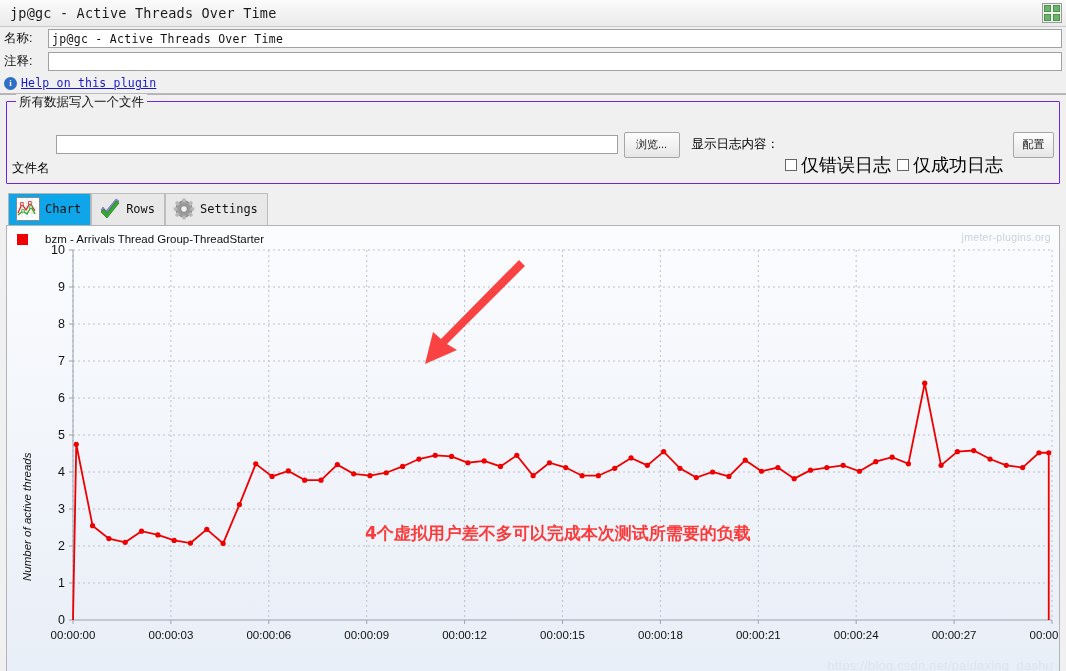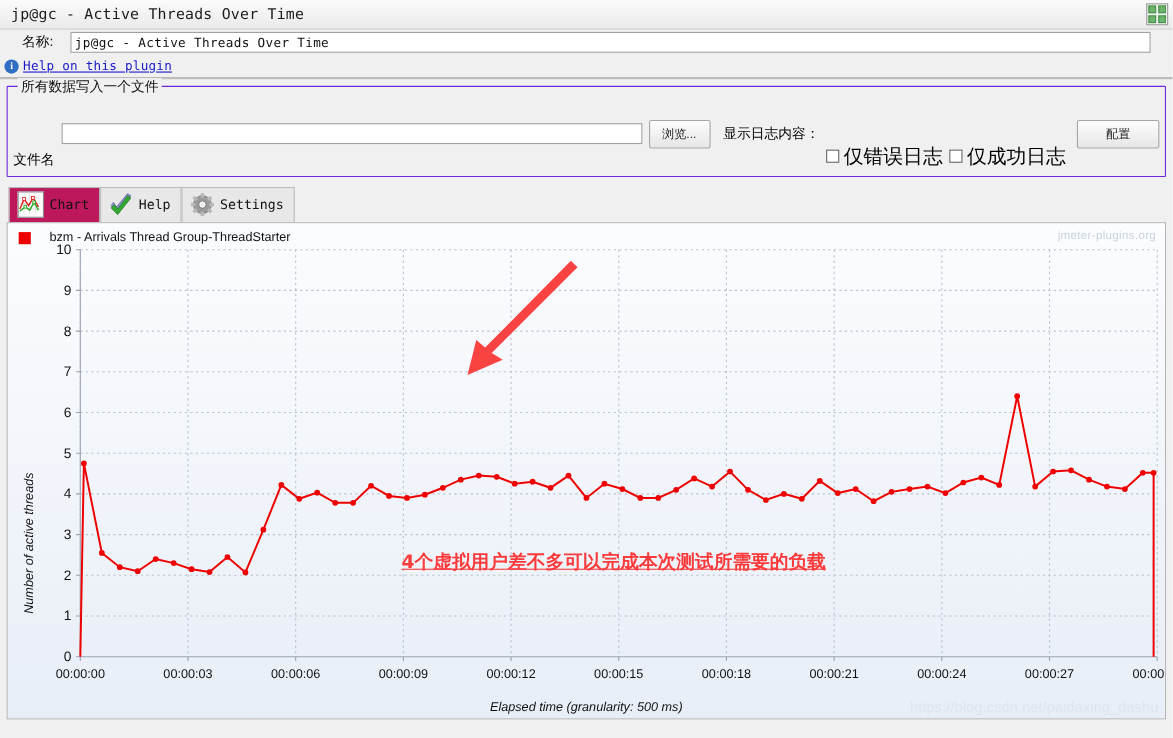--- a/index.html
+++ b/index.html
@@ -32,21 +32,21 @@
   .plugin-icon i:nth-child(1){left:1px;top:1px;}
   .plugin-icon i:nth-child(2){right:1px;top:1px;}
   .plugin-icon i:nth-child(3){left:1px;bottom:1px;}
   .plugin-icon i:nth-child(4){right:1px;bottom:1px;}
 
   
   .formwrap{
     border:1px solid #b4b4b4;border-top:none;border-left:none;border-right:none;
     background:#f0f0f0;
   }
-  .frow{display:flex;align-items:center;height:23px;padding:0 20px;box-sizing:border-box;}
+  .frow{display:flex;align-items:center;height:23px;padding:0 4px;box-sizing:border-box;}
   .frow .lbl{width:44px;flex:none;font-size:12.5px;color:#101010;}
   .frow .fld{
     flex:1;height:19px;background:#fff;border:1px solid #a0a0a0;
     box-sizing:border-box;display:flex;align-items:center;
     padding:0 3px;
     font-family:"DejaVu Sans Mono","Liberation Mono",monospace;
     font-size:11.5px;color:#111;letter-spacing:.3px;
   }
   .helprow{height:20px;display:flex;align-items:center;padding:0 4px;
            border-bottom:1px solid #b9b9b9;background:#f0f0f0;}
@@ -87,21 +87,21 @@
 
   
   .tabs{display:flex;align-items:flex-end;margin:8px 0 0 8px;height:33px;}
   .tab{
     display:flex;align-items:center;gap:5px;
     padding:4px 9px 5px 7px;height:32px;box-sizing:border-box;
     border:1px solid #bdbdbd;border-bottom:none;
     background:#e8e8e8;font-family:"DejaVu Sans Mono","Liberation Mono",monospace;
     font-size:12px;cursor:default;
   }
-  .tab.sel{background:#be185d;border-color:#b4b4b4;}
+  .tab.sel{background:#0ea5e9;border-color:#b4b4b4;}
   .tab .tlabel{color:#111;}
   .icn{width:22px;height:22px;flex:none;position:relative;}
   
   .icn-chart{border:1px solid #8a8a8a;background:#fff;}
   .icn-chart svg{position:absolute;left:0;top:0;}
   
   .icn-check svg{position:absolute;left:0;top:0;}
   
   .icn-gear svg{position:absolute;left:0;top:0;}
 
@@ -122,21 +122,20 @@
   }
   .wm-bottom{
     position:absolute;right:6px;bottom:3px;font-size:13px;color:#dde4ee;z-index:6;
     letter-spacing:.2px;
   }
   .plotsvg{position:absolute;left:0;top:0;}
   .annot{
     position:absolute;left:358px;top:296px;color:#fb3b3b;
     font-size:17px;font-weight:bold;z-index:7;white-space:nowrap;
     font-family:"DejaVu Sans",sans-serif;
-    text-decoration:underline;
   }
   .axlabel-y{
     position:absolute;left:14px;top:355px;
     transform:rotate(-90deg);transform-origin:left top;
     font-size:11.5px;font-style:italic;color:#111;white-space:nowrap;z-index:6;
   }
   .axlabel-x{
     position:absolute;left:0;right:0;bottom:4px;text-align:center;
     font-size:11.5px;font-style:italic;color:#111;z-index:6;
   }
@@ -151,20 +150,24 @@
       <i></i>
       <i></i>
       <i></i>
   </div>
 </div>
 
 <div class="formwrap">
   <div class="frow">
     <div class="lbl">名称:</div>
     <div class="fld">jp@gc - Active Threads Over Time</div>
+  </div>
+  <div class="frow">
+    <div class="lbl">注释:</div>
+    <div class="fld"></div>
   </div>
   <div class="helprow">
     <div class="info-icon">i</div>
     <span class="helplink">Help on this plugin</span>
   </div>
 </div>
 
 <div class="filepanel">
   <div class="legend">所有数据写入一个文件</div>
   <div class="filerow">
@@ -173,21 +176,21 @@
     <div class="btn" style="width:56px">浏览...</div>
     <span class="logtext">显示日志内容：</span>
     <label class="chk">
       <span class="chkbox"></span>
       <span>仅错误日志</span>
     </label>
     <label class="chk">
       <span class="chkbox"></span>
       <span>仅成功日志</span>
     </label>
-    <div class="btn" style="width:75px;margin-left:4px">配置</div>
+    <div class="btn" style="width:41px;margin-left:4px">配置</div>
   </div>
 </div>
 
 <div class="tabs">
   <div class="tab sel">
     <span class="icn icn-chart">
       <svg width="20" height="20" viewBox="0 0 20 20">
         <g stroke="#cfcfcf" stroke-width=".5">
           <path d="M0 5H20M0 10H20M0 15H20M5 0V20M10 0V20M15 0V20"></path>
         </g>
@@ -205,21 +208,21 @@
     </span>
     <span class="tlabel">Chart</span>
   </div>
   <div class="tab">
     <span class="icn icn-check">
       <svg width="22" height="22" viewBox="0 0 22 22">
         <path d="M2 12 L7 18 L20 3 L17 1 L7 13 L4 9 Z" fill="#8f8fd0" stroke="#6a6aa8" stroke-width=".7"></path>
         <path d="M2 14 L8 20 L20 5 L17 3 L8 15 L5 11 Z" fill="#35a835" stroke="#1f7a1f" stroke-width=".7"></path>
       </svg>
     </span>
-    <span class="tlabel">Help</span>
+    <span class="tlabel">Rows</span>
   </div>
   <div class="tab">
     <span class="icn icn-gear">
       <svg width="22" height="22" viewBox="0 0 22 22">
         <g fill="#9a9a9a" stroke="#6e6e6e" stroke-width=".6">
           <circle cx="11" cy="11" r="8.2"></circle>
         </g>
         <g fill="#b8b8b8">
           <rect x="9.4" y="0.6" width="3.2" height="4"></rect>
             <rect x="9.4" y="17.4" width="3.2" height="4"></rect>
@@ -380,16 +383,15 @@
 
   <div class="legendrow">
     <span class="legendswatch"></span>
     <span>bzm - Arrivals Thread Group-ThreadStarter</span>
   </div>
 
   <div class="wm-top">jmeter-plugins.org</div>
   <div class="wm-bottom">https://blog.csdn.net/paidaxing_dashu</div>
 
   <div class="axlabel-y">Number of active threads</div>
-  <div class="axlabel-x">Elapsed time (granularity: 500 ms)</div>
 
   <div class="annot">4个虚拟用户差不多可以完成本次测试所需要的负载</div>
 </div>
 
 </body></html>

